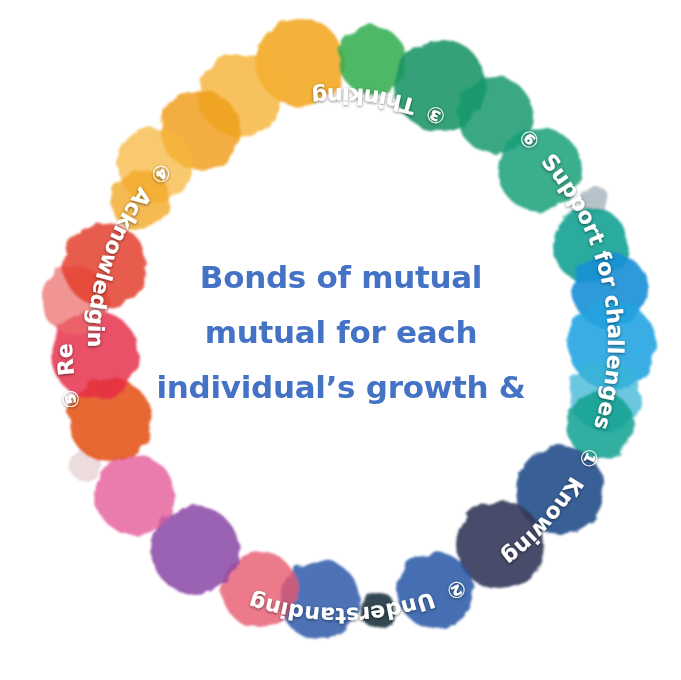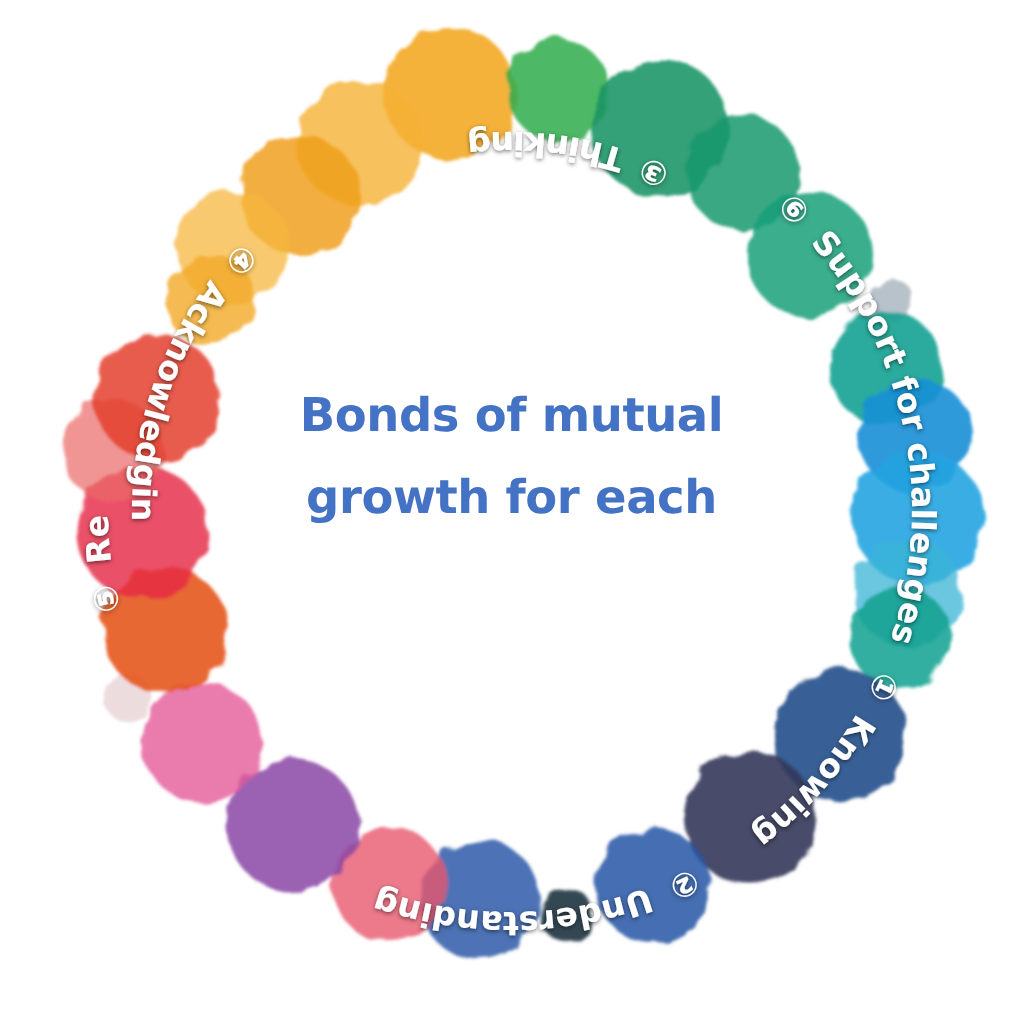--- a/index.html
+++ b/index.html
@@ -108,15 +108,16 @@
         <textPath href="#ringCCW" startOffset="87.5%">
           <tspan>④</tspan>
           <tspan dx="6">Acknowledging</tspan>
         </textPath>
       </text>
     </g>
   </svg>
 
   <div class="center-title">
     <span>Bonds of mutual</span>
-    <span>growth for each</span>
+    <span>mutual for each</span>
+    <span>individual’s growth &amp;</span>
   </div>
 </div>
 
 </body></html>

